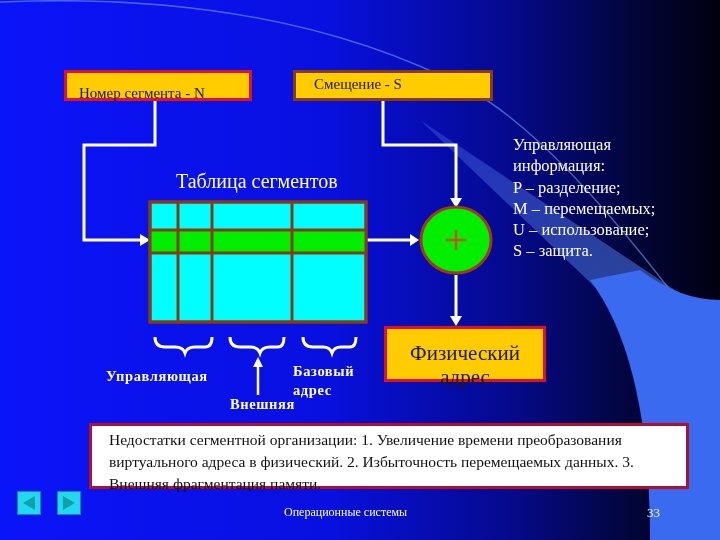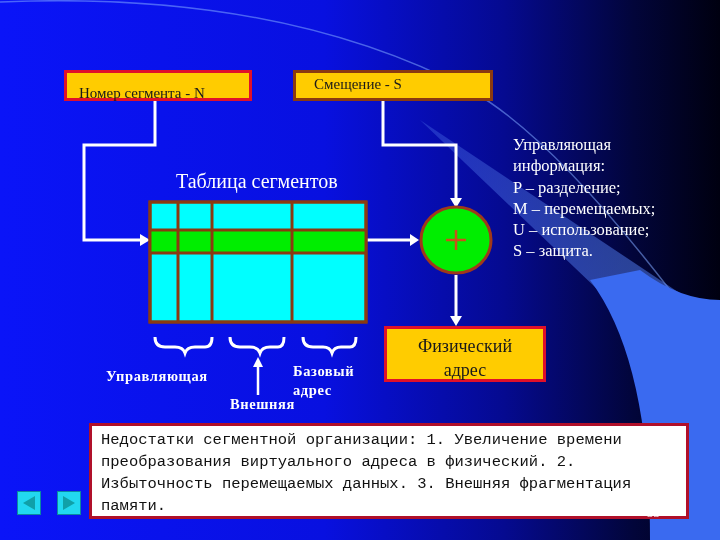--- a/index.html
+++ b/index.html
@@ -9,26 +9,26 @@
       background: linear-gradient(90deg, #0a14f8 0%, #0810e0 45%, #050a90 70%, #02053a 88%, #000010 100%); overflow:hidden; }
     .bg-svg { position:absolute; left:0; top:0; }
     .abs { position:absolute; }
     .title { left:172px; top:28px; font-size:21px; font-weight:bold; color:#fff; }
     .ybox { background:#ffcc00; color:#1a1a1a; font-size:15px; box-sizing:border-box; }
     .seg-box { left:64px; top:70px; width:188px; height:31px; border:3px solid #e0102a; padding:12px 0 0 12px; }
     .off-box { left:293px; top:70px; width:200px; height:31px; border:3px solid #8a3a10; padding:3px 0 12px 18px; }
     .table-title { left:156px; top:170px; font-size:20px; color:#fff;margin-left:20px; }
     .ctrl-info { left:513px; top:134px; font-size:16.5px; line-height:21.3px; color:#fff; }
     .ctrl-info div { white-space:nowrap; }
-    .phys-box { left:384px; top:326px; width:162px; height:56px; border:3px solid #e0102a; font-size:18px; text-align:center; line-height:24px; padding-top:5px; }
+    .phys-box { left:384px; top:326px; width:162px; height:56px; border:3px solid #e0102a; font-size:21px; text-align:center; line-height:24px; padding-top:12px; }
     .lbl { color:#fff; font-weight:bold; font-size:14.5px; letter-spacing:0.6px; line-height:19px; }
     .lbl-ctrl { left:106px; top:367px; }
     .lbl-size { left:230px; top:395px; }
     .lbl-base { left:293px; top:362px; text-align:left; }
-    .note { left:89px; top:423px; width:600px; height:96px; background:#fff; border:3px solid #b0102a; box-sizing:border-box; font-size:15.5px; line-height:22px; color:#111; padding:3px 10px 0 9px;font-family:Liberation Mono, monospace; }
+    .note { left:89px; top:423px; width:600px; height:66px; background:#fff; border:3px solid #b0102a; box-sizing:border-box; font-size:15.5px; line-height:22px; color:#111; padding:3px 10px 0 17px; }
     .footer { left:284px; top:505px; font-size:12px; color:#fff; }
     .page-num { left:647px; top:505px; font-size:13px; color:#fff; }
     .nav-btn { width:24px; height:24px; background:#22d8f0; border:1px solid #0a8aa0; box-sizing:border-box; cursor:pointer; }
     .nav-prev { left:17px; top:491px; }
     .nav-next { left:57px; top:491px; }
   </style>
 </head>
 <body>
 
 <div class="slide">
@@ -123,14 +123,15 @@
     <svg width="22" height="22">
       <polygon points="17,4 5,11 17,18" fill="#10a0a8"></polygon>
     </svg>
   </div>
   <div class="abs nav-btn nav-next">
     <svg width="22" height="22">
       <polygon points="5,4 17,11 5,18" fill="#10a0a8"></polygon>
     </svg>
   </div>
 
+  <div class="abs footer">Операционные системы</div>
   <div class="abs page-num">33</div>
 </div>
 
 </body></html>

